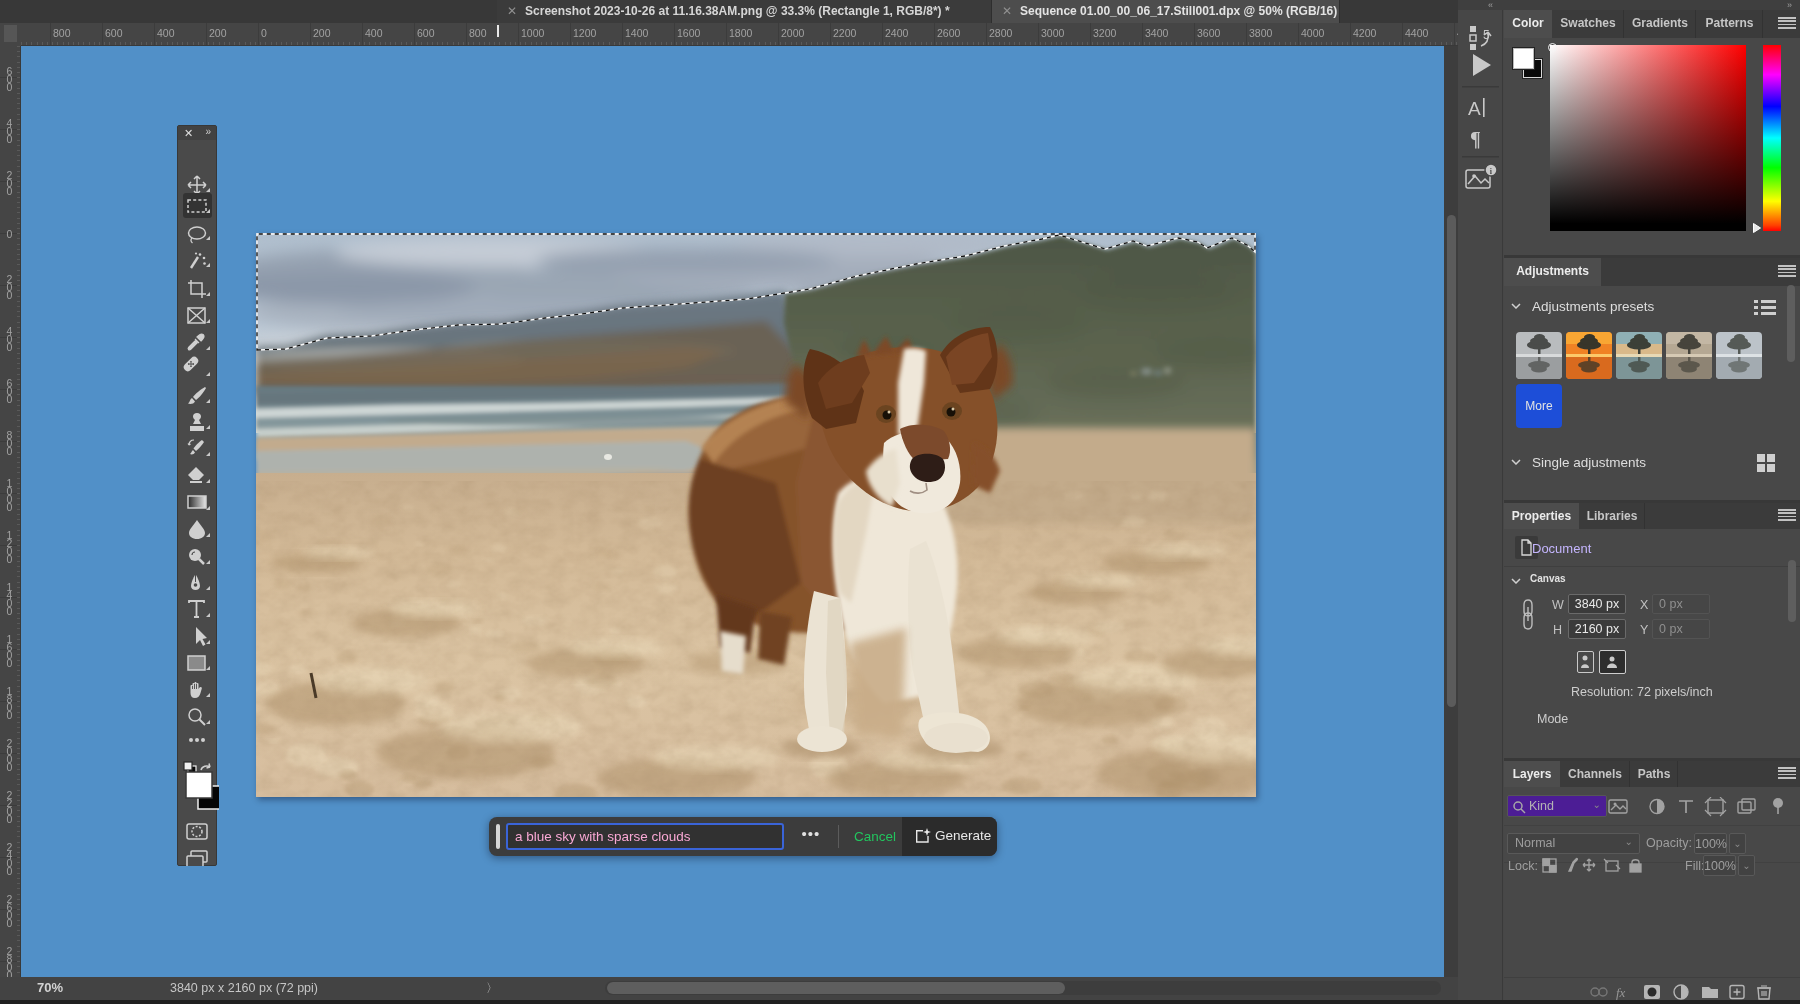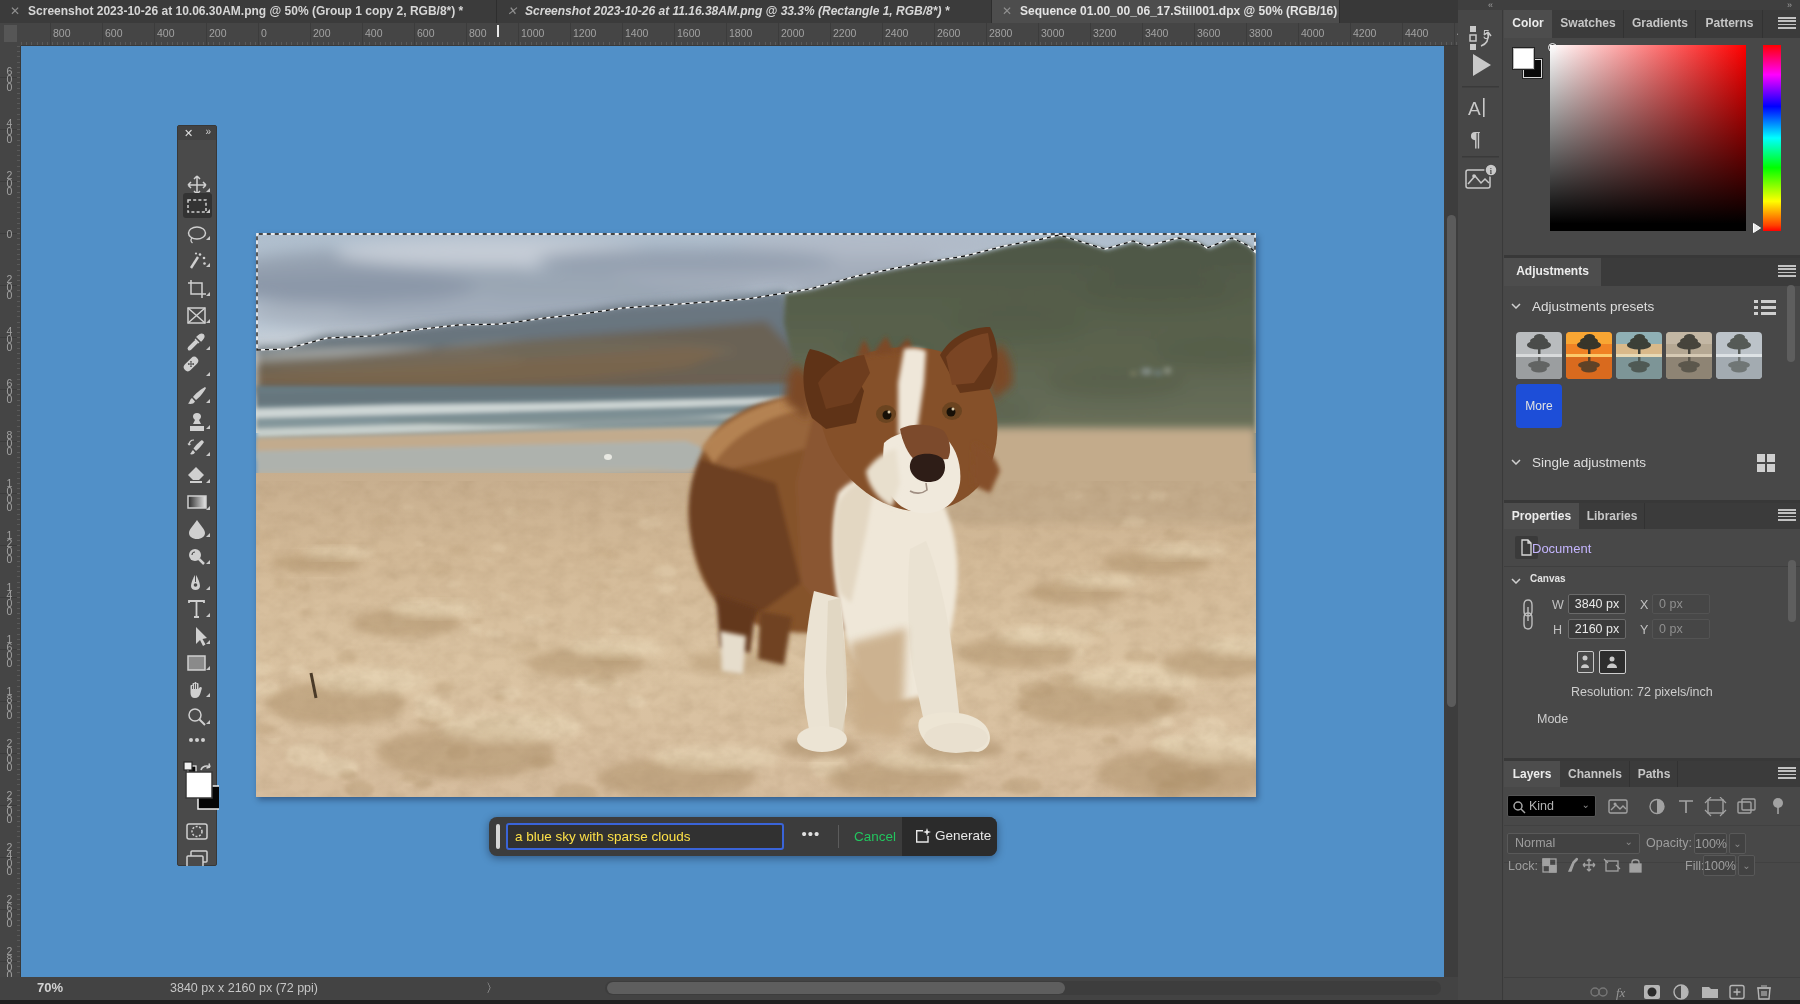--- a/index.html
+++ b/index.html
@@ -28,41 +28,40 @@
 #hsc-track{position:absolute;left:605px;top:981px;width:836px;height:14px;background:#3d3d3d;border-radius:7px}
 #hsc{position:absolute;left:607px;top:982px;width:458px;height:12px;background:#5e5e5e;border-radius:6px}
 #bottomstrip{position:absolute;left:0;top:1000px;width:1800px;height:4px;background:#1f1f1f;z-index:40}
 
 #toolbar{position:absolute;left:177px;top:125px;width:40px;height:741px;background:#4a4a4a;border:1px solid #383838;border-radius:2px}
 #toolbar .tb-head{height:14px;background:#424242;color:#b5b5b5;position:relative}
 
 #taskbar{position:absolute;left:489px;top:817px;width:508px;height:39px;background:#3c3c3c;border-radius:8px;box-shadow:0 2px 8px rgba(0,0,20,.4)}
 #tb-gen{position:absolute;right:0;top:0;width:95px;height:39px;background:#2b2b2b;border-radius:0 8px 8px 0;color:#e8e8e8;font-size:13.5px}
 #tb-handle{position:absolute;left:7px;top:7px;width:4px;height:25px;background:#d6d6d6;border-radius:2px}
-#tb-input{position:absolute;left:17px;top:6px;width:278px;height:27px;background:#313131;border:2px solid #3a64d8;border-radius:3px;color:#fde047;font-size:13.5px;line-height:23px;padding-left:7px;white-space:nowrap}
+#tb-input{position:absolute;left:17px;top:6px;width:278px;height:27px;background:#313131;border:2px solid #3a64d8;border-radius:3px;color:#f9a8d4;font-size:13.5px;line-height:23px;padding-left:7px;white-space:nowrap}
 #tb-dots{position:absolute;left:305px;top:6px;width:34px;height:27px;color:#e0e0e0;text-align:center;line-height:22px;font-size:15px;letter-spacing:1px}
 #tb-div{position:absolute;left:349px;top:8px;width:1px;height:23px;background:#5c5c5c}
 #tb-cancel{position:absolute;left:360px;top:6px;width:52px;height:27px;color:#22c55e;font-size:13.5px;line-height:27px;text-align:center}
 
 #dock{position:absolute;left:1458px;top:0;width:342px;height:1004px;background:#474747}
 #dock-top{position:absolute;left:1458px;top:0;width:342px;height:10px;background:#3f3f3f;color:#9f9f9f;font-size:9px}
 #strip{position:absolute;left:1458px;top:10px;width:45px;height:994px;background:#474747;border-right:1px solid #3a3a3a}
 .panel-tabs{position:absolute;background:#3b3b3b;color:#c6c6c6;font-size:12px;font-weight:bold}
 .ptab{position:absolute;top:0;height:100%;line-height:27px;text-align:center;border-right:1px solid #323232}
 .ptab.on{background:#4d4d4d;color:#ececec;border-right:none}
 .pbody{position:absolute;background:#484848}
 .hamb{position:absolute;color:#c2c2c2}
 .preset{position:absolute;top:46px;width:46px;height:47px;border-radius:4px;overflow:hidden}
 .pfield{position:absolute;width:58px;height:20px;background:#3b3b3b;border:1px solid #6a6a6a;border-radius:2px;color:#e8e8e8;font-size:12.5px;text-align:center;line-height:18px}
 .pfield.off{background:#464646;border:1px solid #535353;color:#8f8f8f;text-align:left;padding-left:6px}
 </style></head>
 <body>
 <div id="tabbar">
-    <div class="tab" style="left: 0px; width: 497px;"><span class="x">✕</span>Screenshot 2023-10-26 at 10.06.30AM.png @ 50% (Group 1 copy 2, RGB/8*) *</div>
-    <div class="tab" style="left: 497px; width: 495px; font-style: italic;"><span class="x">✕</span>Screenshot 2023-10-26 at 11.16.38AM.png @ 33.3% (Rectangle 1, RGB/8*) *</div>
+    <div class="tab" style="left: 497px; width: 495px;"><span class="x">✕</span>Screenshot 2023-10-26 at 11.16.38AM.png @ 33.3% (Rectangle 1, RGB/8*) *</div>
     <div class="tab active" style="left: 992px; width: 348px;"><span class="x">✕</span>Sequence 01.00_00_06_17.Still001.dpx @ 50% (RGB/16)</div>
   </div>
 <div id="hruler">
     <div class="htick" style="left:29.0px"></div>
     <div class="rnum" style="left:32.0px">800</div>
     <div class="htick" style="left:81.0px"></div>
     <div class="rnum" style="left:84.0px">600</div>
     <div class="htick" style="left:133.0px"></div>
     <div class="rnum" style="left:136.0px">400</div>
     <div class="htick" style="left:185.0px"></div>
@@ -902,21 +901,21 @@
 <div style="position:absolute;left:1788px;top:560px;width:8px;height:62px;background:#5e5e5e;border-radius:4px"></div>
 
 <div style="position:absolute;left:1504px;top:758px;width:296px;height:3px;background:#383838"></div>
 <div class="panel-tabs" style="left:1504px;top:761px;width:296px;height:26px">
  <div class="ptab on" style="left:0;width:56px">Layers</div>
  <div class="ptab" style="left:57px;width:69px">Channels</div>
  <div class="ptab" style="left:127px;width:47px">Paths</div>
 </div>
 <div class="hamb" style="left:1778px;top:767px;width:18px;height:12px;background:repeating-linear-gradient(180deg,#c2c2c2 0 1.6px,transparent 1.6px 3.4px)"></div>
 <div class="pbody" style="left:1504px;top:787px;width:296px;height:217px;font-size:12.5px;color:#9e9e9e">
- <div style="position:absolute;left:3px;top:8px;width:89px;height:22px;background:#000000;border:1px solid #565656;border-radius:2px">
+ <div style="position:absolute;left:3px;top:8px;width:100px;height:22px;background:#4c1d95;border:1px solid #565656;border-radius:2px">
   <svg style="position:absolute;left:4px;top:4px" width="14" height="14">
         <circle cx="6" cy="6" r="4" fill="none" stroke="#a8a8a8" stroke-width="1.5"></circle>
         <path d="M9,9 L13,13" stroke="#a8a8a8" stroke-width="1.5"></path>
       </svg>
   <span style="position:absolute;left:21px;top:3px;color:#b4b4b4">Kind</span>
   <span style="position:absolute;right:5px;top:3px;color:#8a8a8a;font-size:10px">⌄</span>
  </div>
  <svg class="lficons" style="position:absolute;left:104px;top:10px" width="186" height="20" xmlns="http://www.w3.org/2000/svg">
   <g stroke="#a2a2a2" fill="none" stroke-width="1.4">
    <rect x="1" y="3" width="18" height="13" rx="1.5"></rect>

